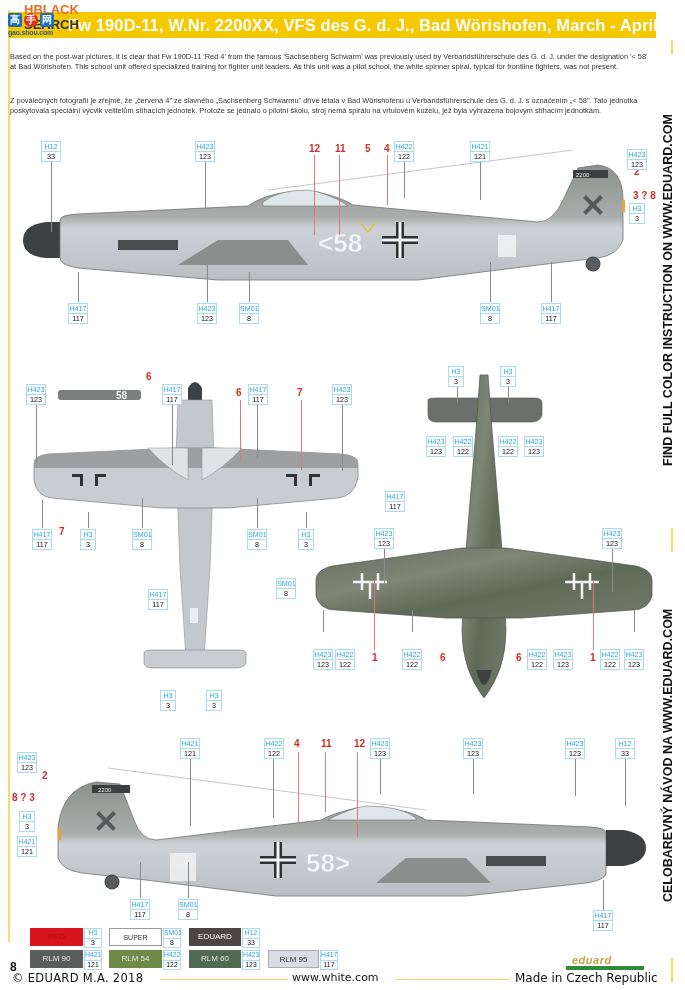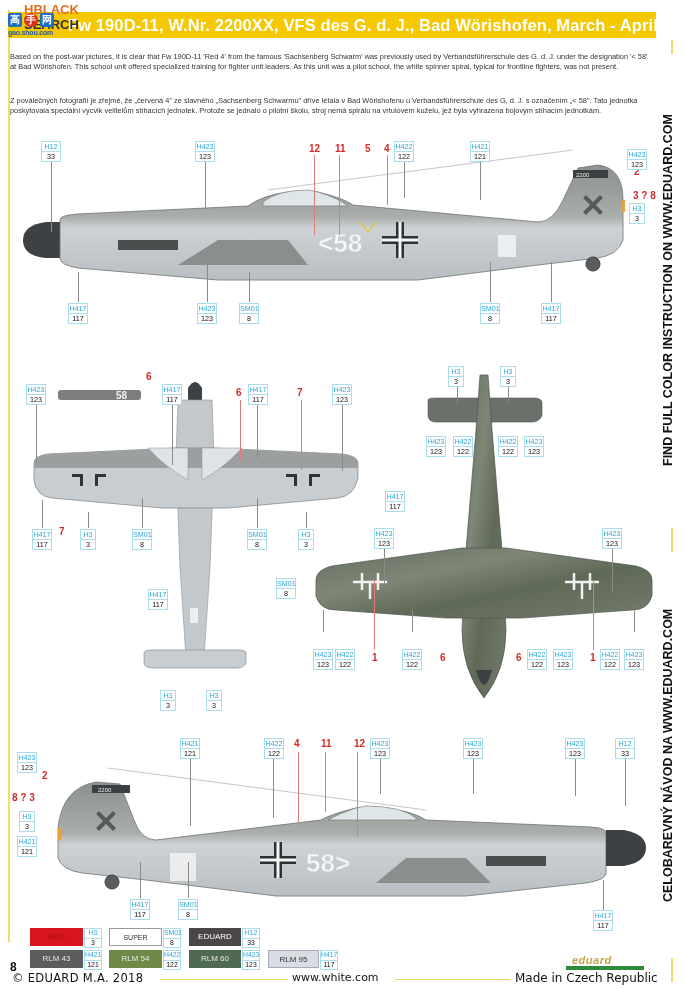--- a/index.html
+++ b/index.html
@@ -540,21 +540,21 @@
         <span class="code">SM01</span>
         <span class="num">8</span>
       </div>
 
     <div class="swatch" style="left: 189px; top: 928px; width: 52px; background: rgb(75, 69, 70); color: rgb(255, 255, 255);"><span>EDUARD</span></div>
     <div class="sw-chip" style="left:242px;top:928px">
         <span class="code">H12</span>
         <span class="num">33</span>
       </div>
 
-    <div class="swatch" style="left: 30px; top: 950px; width: 53px; background: rgb(90, 93, 92); color: rgb(232, 232, 232);"><span>RLM 43</span></div>
+    <div class="swatch" style="left: 30px; top: 950px; width: 53px; background: rgb(90, 93, 92); color: rgb(232, 232, 232);"><span>RLM 90</span></div>
     <div class="sw-chip" style="left:84px;top:950px">
         <span class="code">H421</span>
         <span class="num">121</span>
       </div>
 
     <div class="swatch" style="left: 109px; top: 950px; width: 53px; background: rgb(110, 138, 70); color: rgb(232, 232, 232);"><span>RLM 54</span></div>
     <div class="sw-chip" style="left:163px;top:950px">
         <span class="code">H422</span>
         <span class="num">122</span>
       </div>

